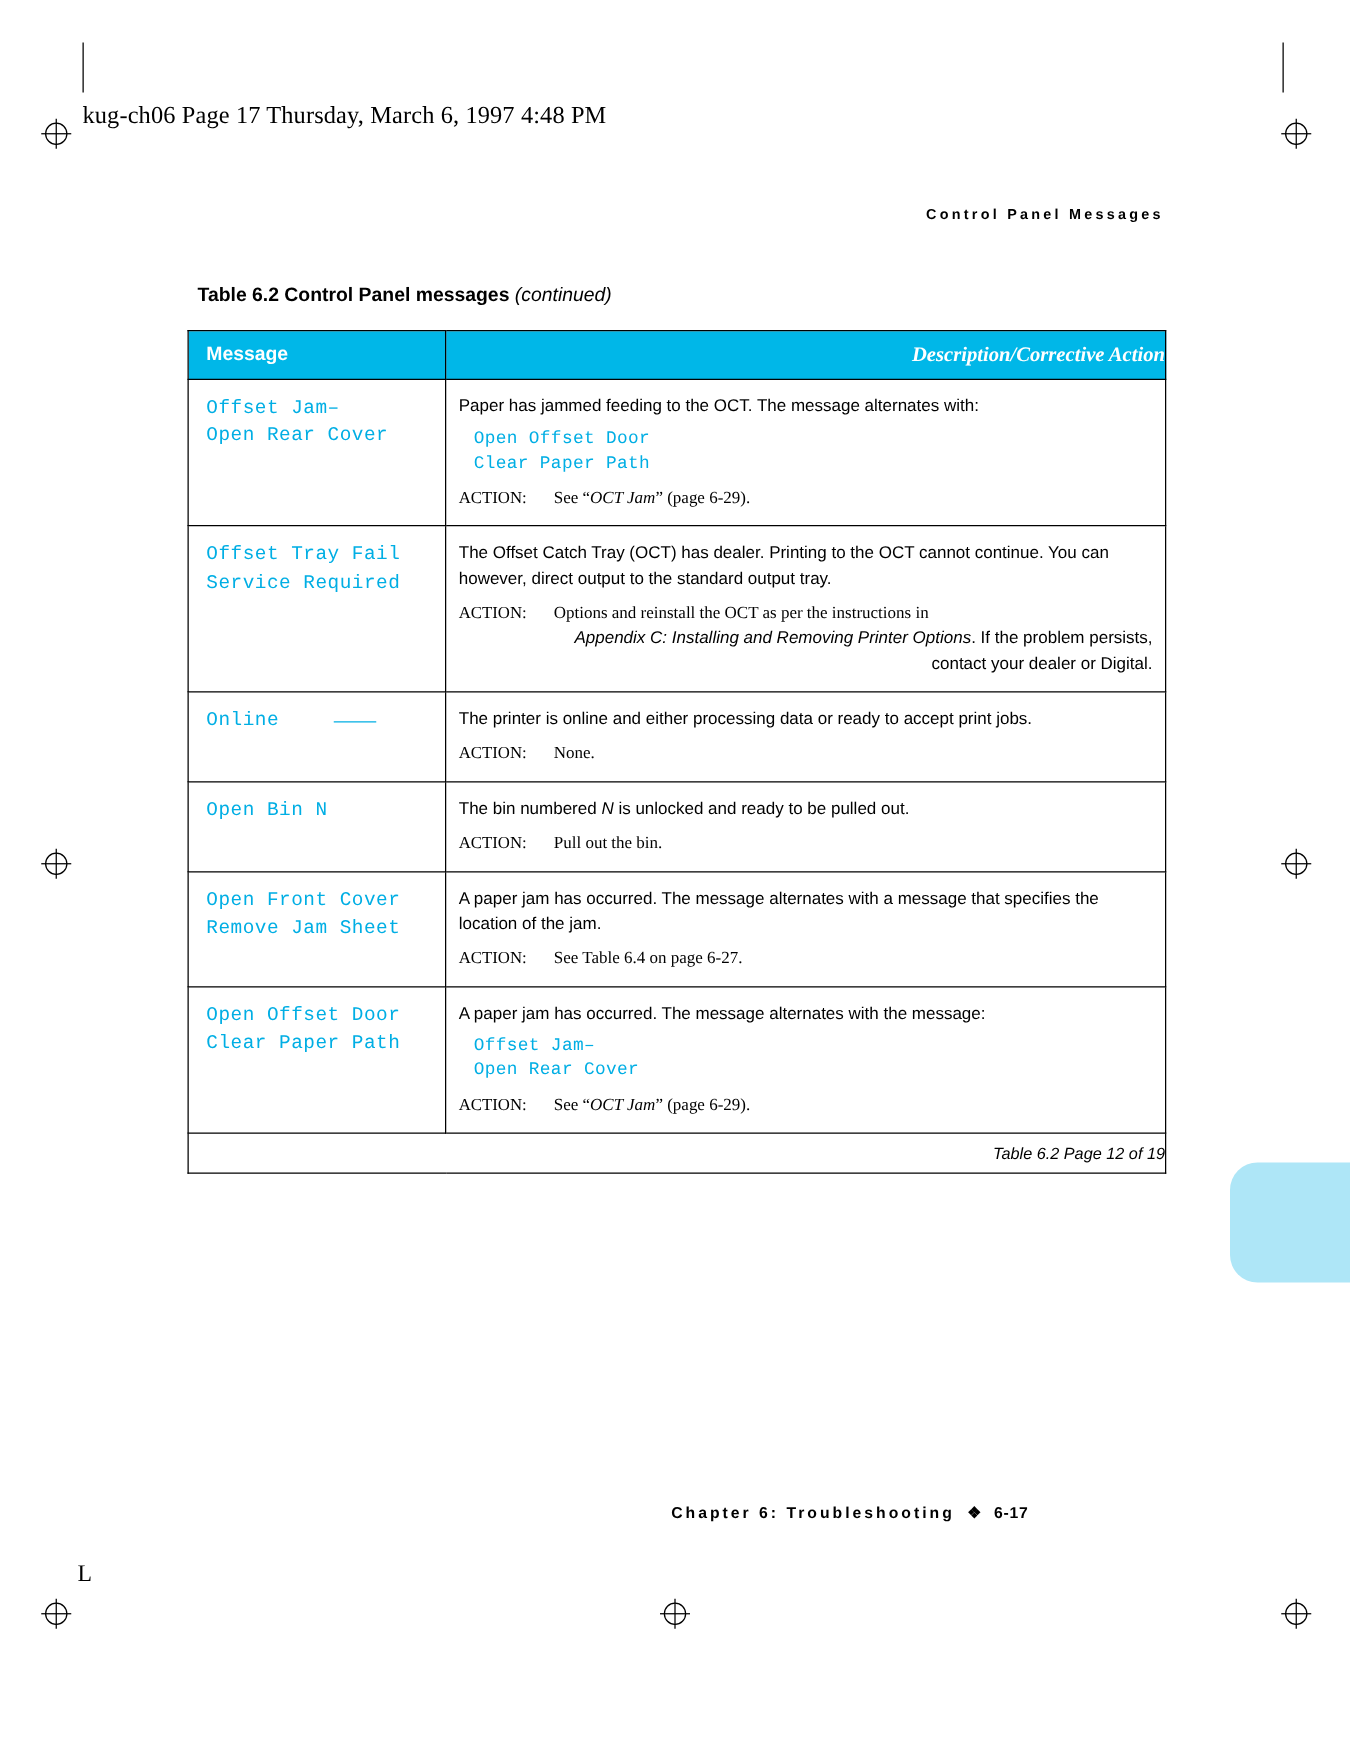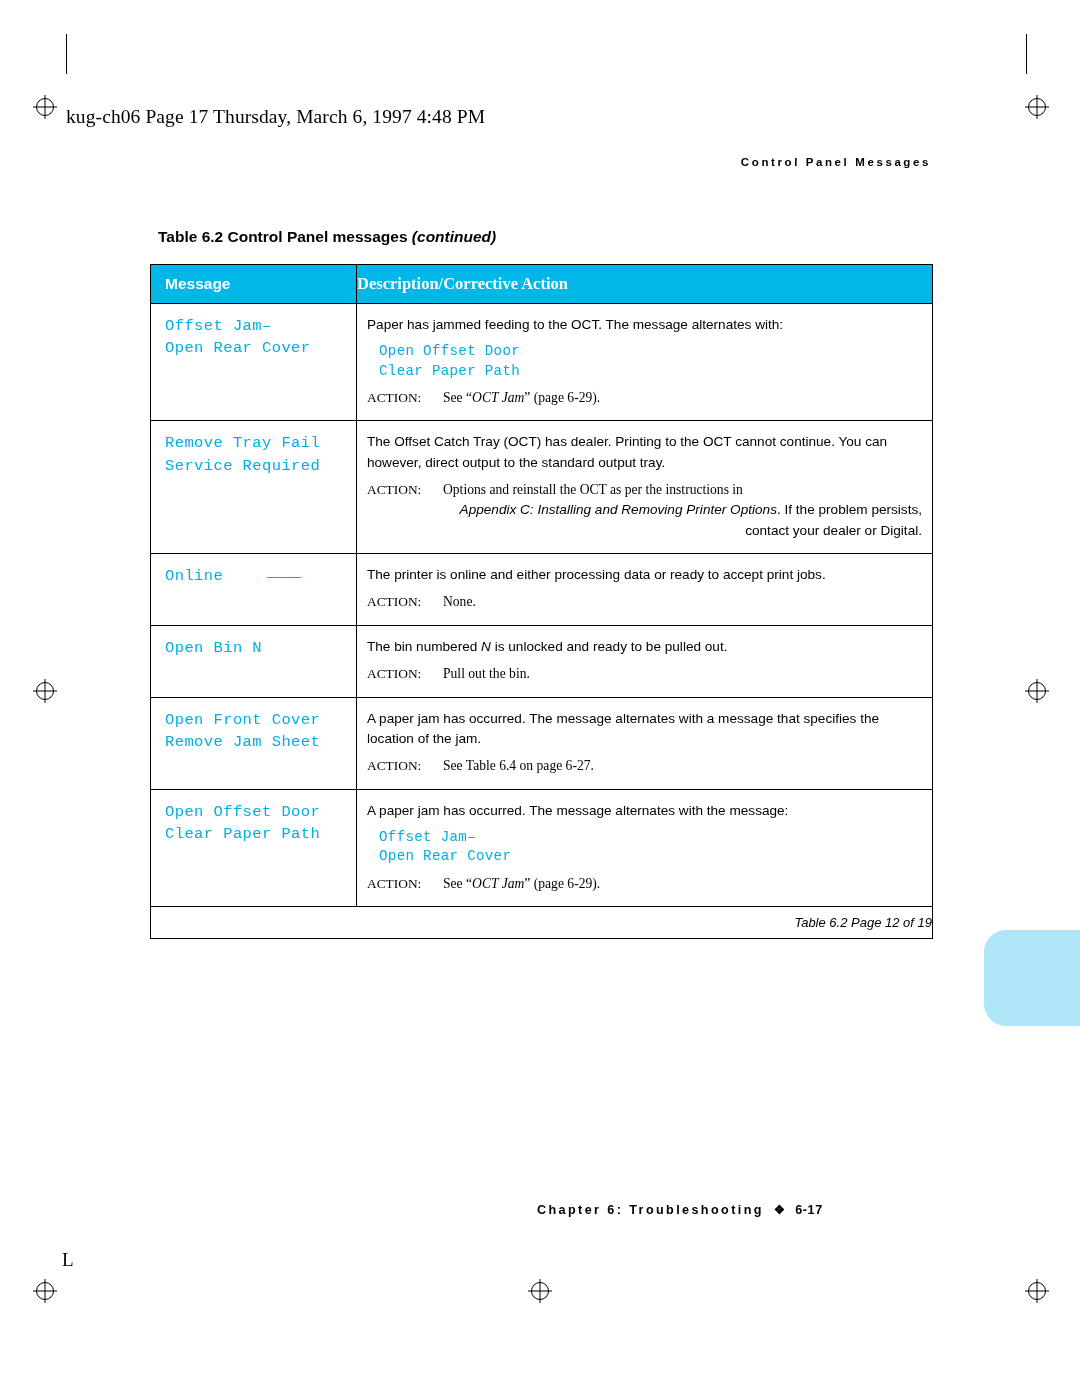--- a/index.html
+++ b/index.html
@@ -38,50 +38,50 @@
   }
   .reg-circle::after {
     top: 50%; left: -4px; height: 1px; width: calc(100% + 8px);
     transform: translateY(-50%);
   }
 
   
   .header-line {
     position: absolute;
     left: 66px;
-    top: 106px;
+    top: 82px;
     font-family: "Liberation Serif", serif;
     font-size: 19.5px;
     letter-spacing: 0.1px;
     white-space: nowrap;
   }
 
   
   .running-head {
     position: absolute;
     right: 149px;
-    top: 156px;
+    top: 166px;
     font-size: 11.5px;
     font-weight: bold;
     letter-spacing: 2.6px;
     color: #000;
     white-space: nowrap;
   }
 
   
   .table-caption {
     position: absolute;
     left: 158px;
     top: 228px;
     font-size: 15.5px;
     font-weight: bold;
     white-space: nowrap;
   }
   .table-caption .cont {
-    font-weight: bold;
+    font-weight: normal;
     font-style: italic;
   }
 
   
   .msg-table {
     position: absolute;
     left: 150px;
     top: 264px;
     width: 782px;
     border-collapse: collapse;
@@ -103,21 +103,22 @@
     line-height: 38px;
     padding: 0;
   }
   th.th-message {
     text-align: left;
     padding-left: 14px;
     font-family: "Liberation Sans", sans-serif;
     font-size: 15.5px;
   }
   th.th-desc {
-    text-align: left;
+    text-align: right;
+    font-style: italic;
   }
 
   td.msg-cell {
     width: 206px;
     padding: 11px 6px 12px 14px;
     font-family: "Liberation Mono", monospace;
     font-size: 15.5px;
     color: #00aee4;
     line-height: 1.45;
     letter-spacing: 0.4px;
@@ -268,21 +269,21 @@
         <p class="alt-msg">Clear Paper Path</p>
         <div class="action-row">
           <div class="action-label">ACTION:</div>
           <div class="action-text"><span>See “</span><i>OCT Jam</i><span>” (page 6-29).</span></div>
         </div>
       </td>
     </tr>
 
     <tr>
       <td class="msg-cell">
-        <div>Remove Tray Fail</div>
+        <div>Offset Tray Fail</div>
         <div>Service Required</div>
       </td>
       <td class="desc-cell">
         <p class="desc-p">The Offset Catch Tray (OCT) has dealer. Printing to the OCT cannot continue. You can however, direct output to the standard output tray.</p>
         <div class="action-row">
           <div class="action-label">ACTION:</div>
           <div class="action-text">Options and reinstall the OCT as per the instructions in</div>
         </div>
         <div class="indent-cont"><i>Appendix C: Installing and Removing Printer Options</i><span>. If the problem persists, contact your dealer or Digital.</span></div>
       </td>

